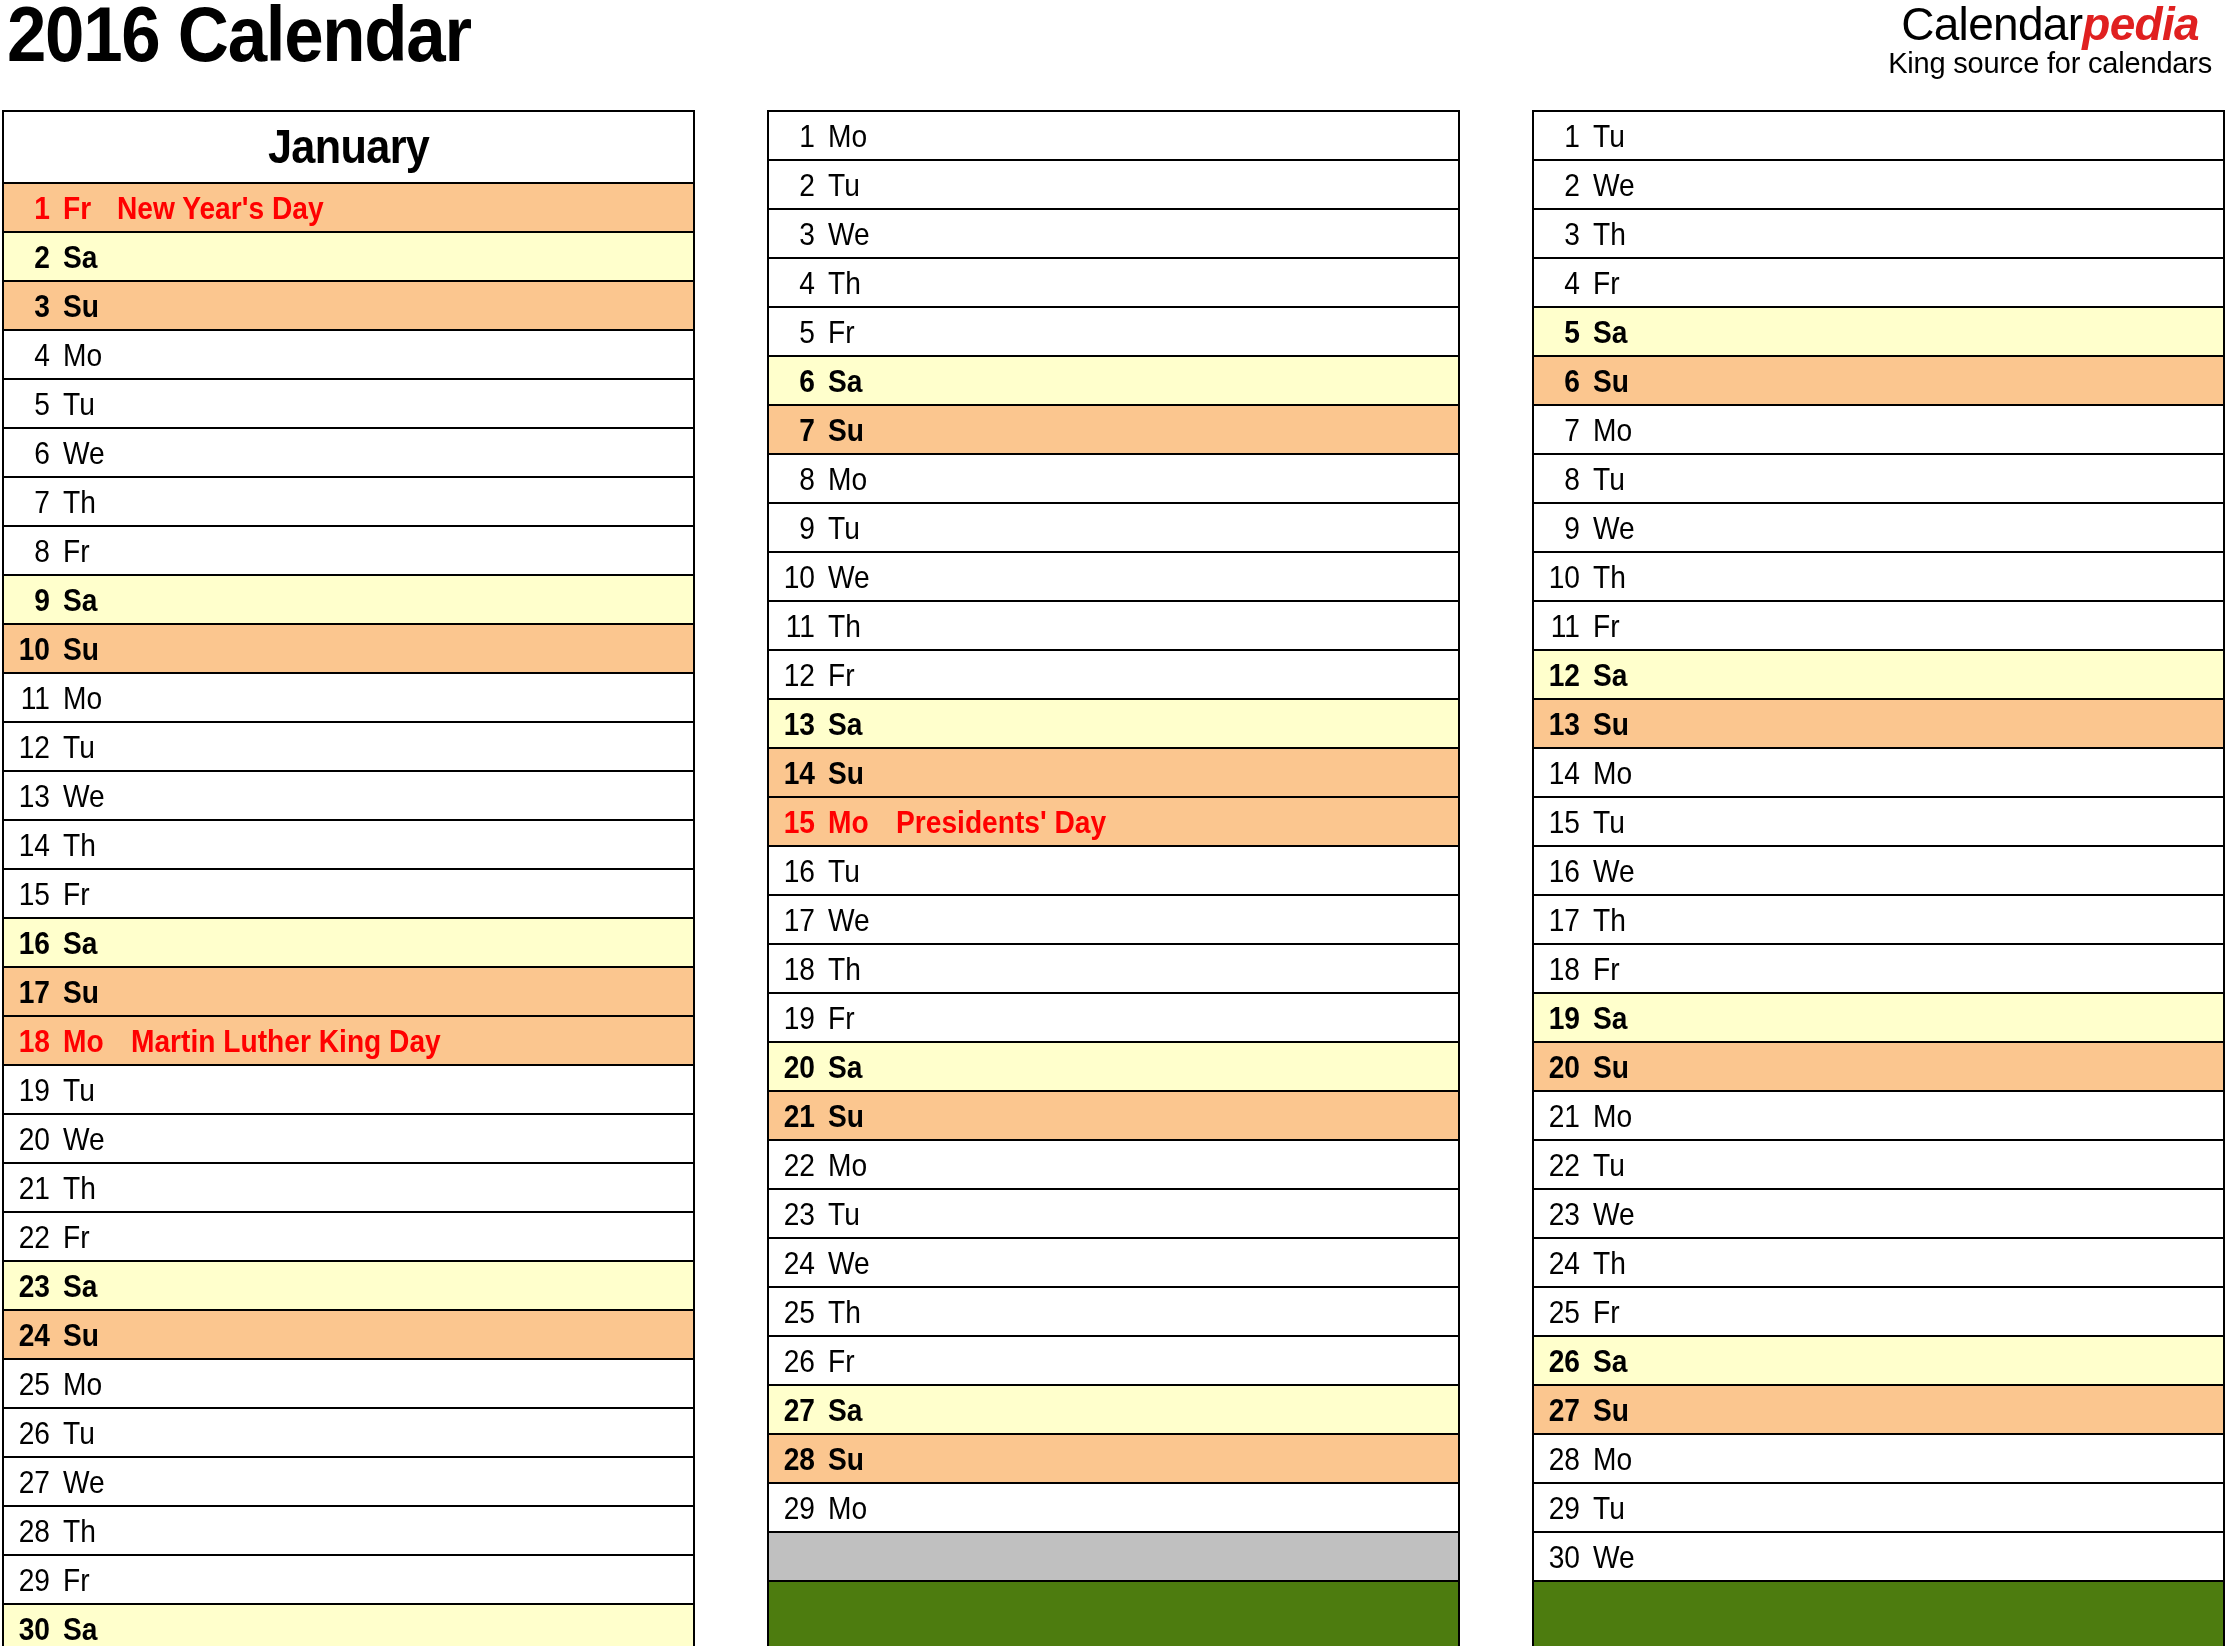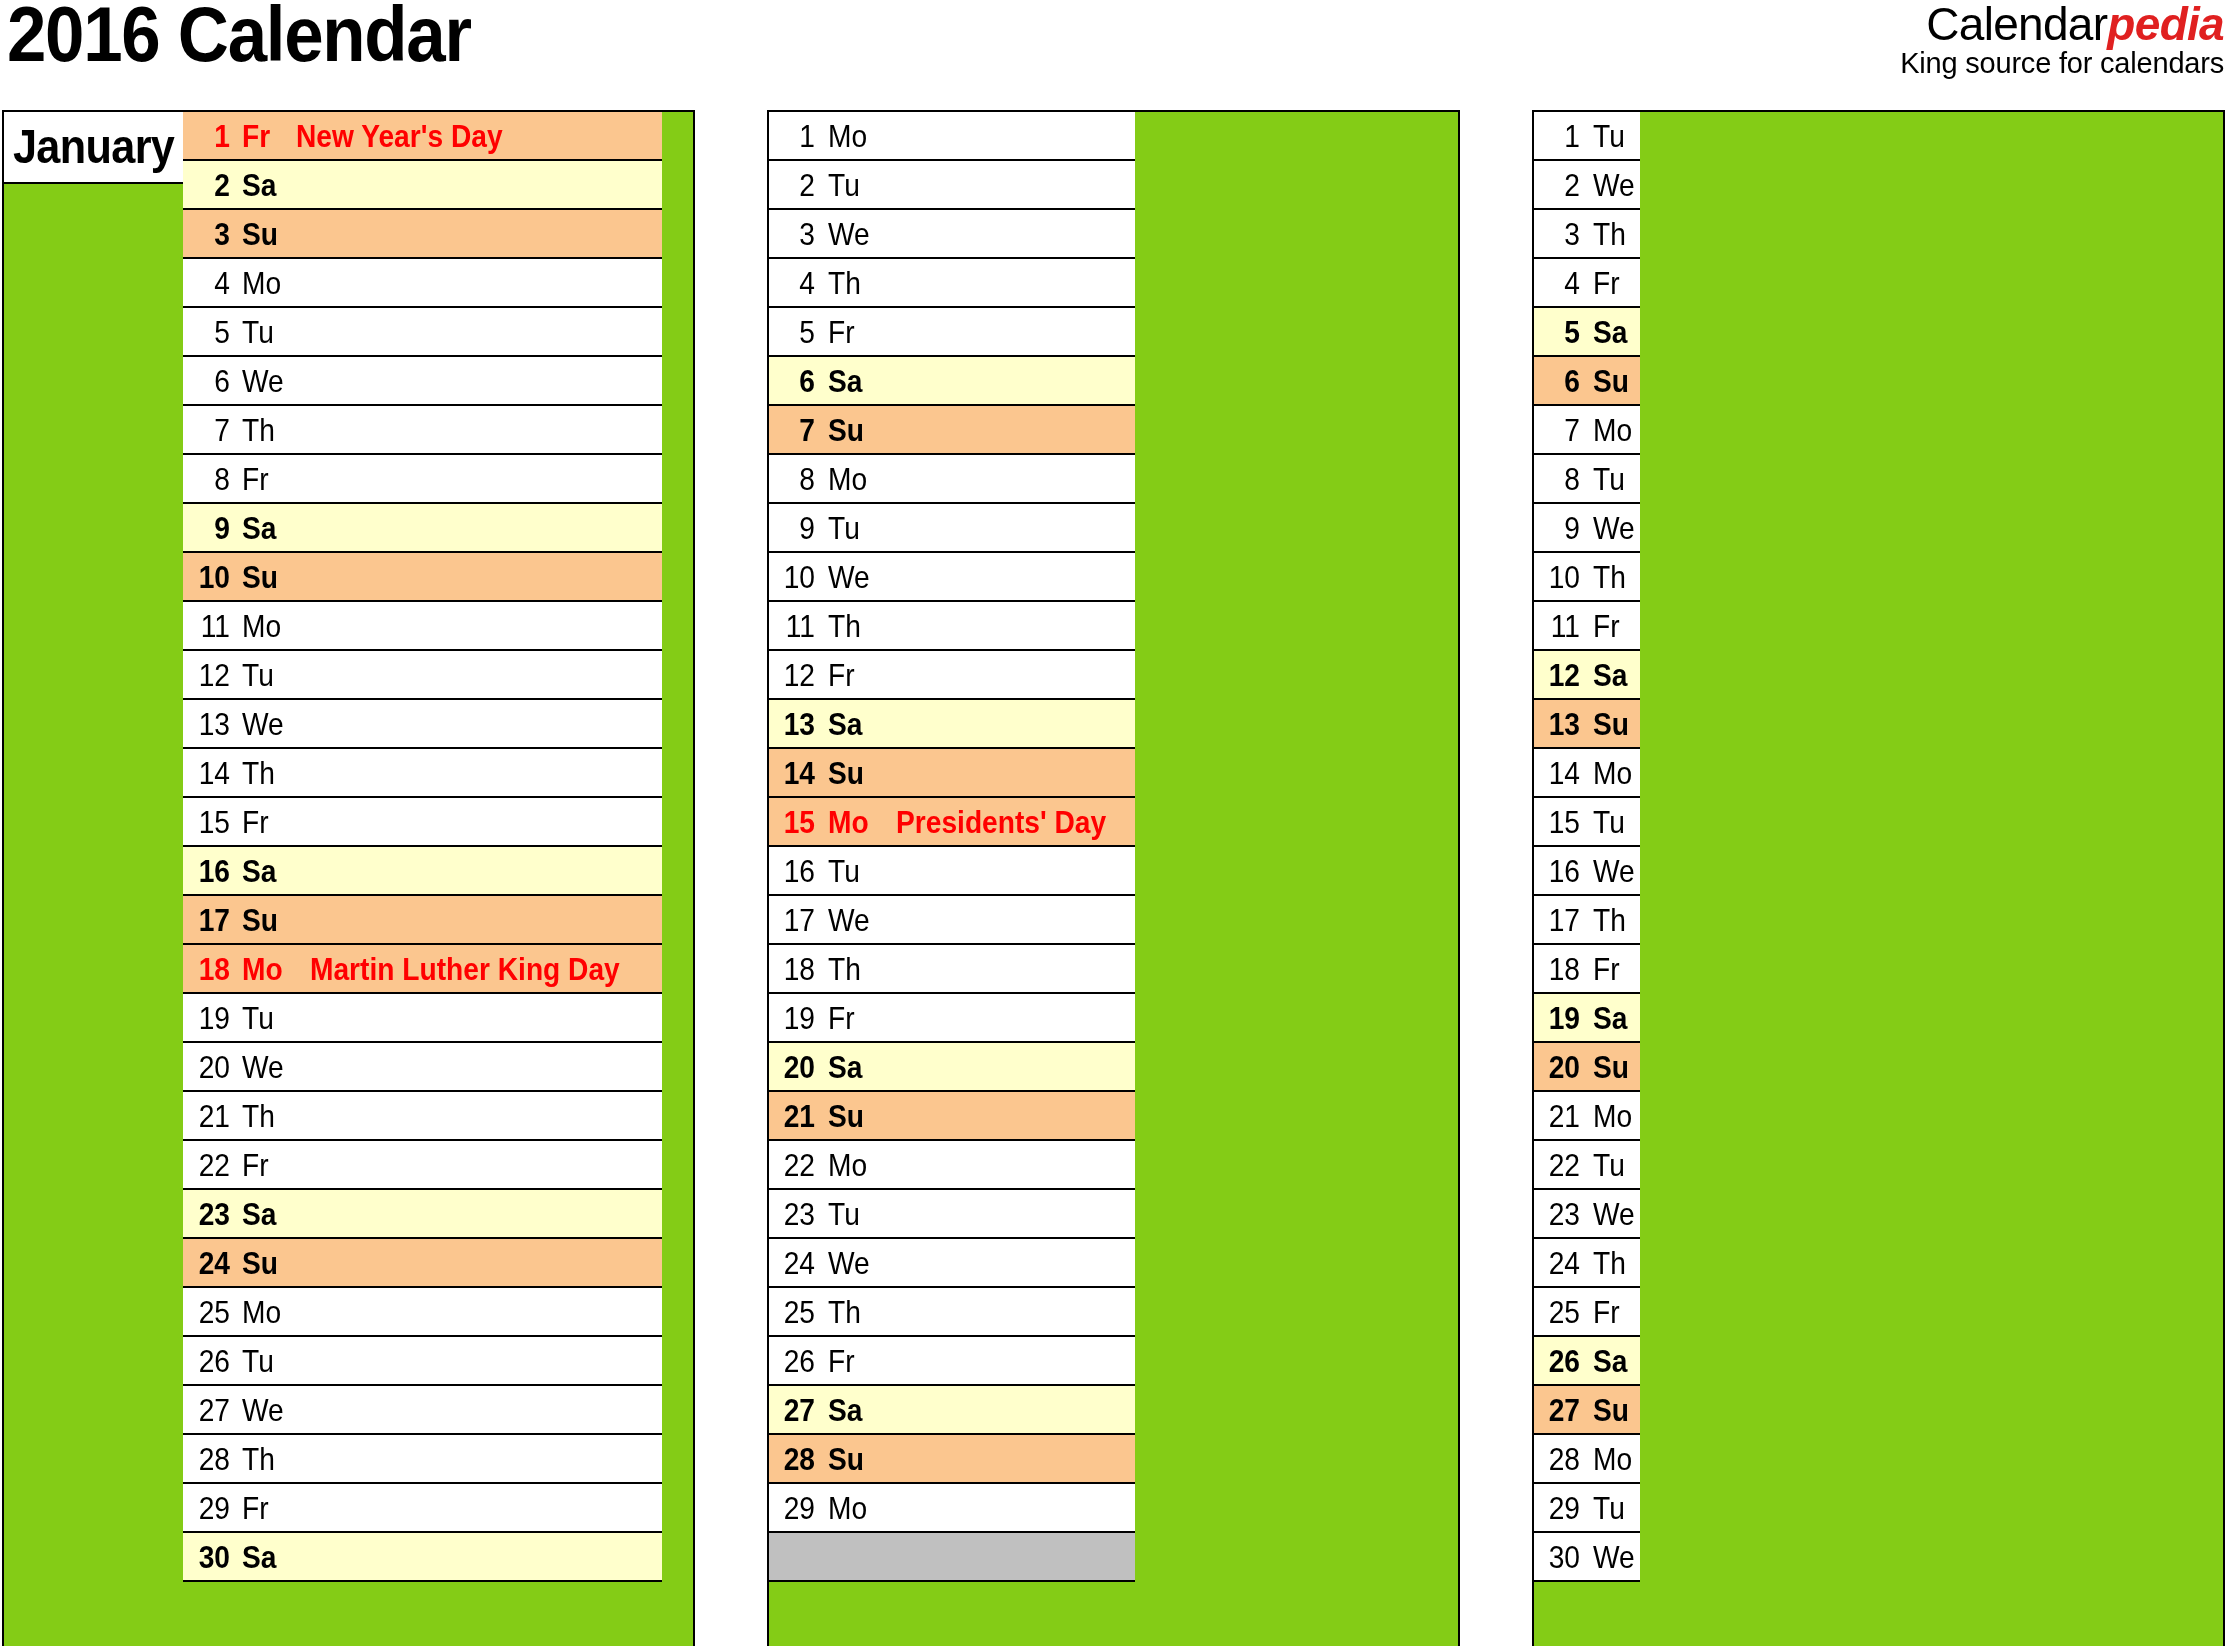--- a/index.html
+++ b/index.html
@@ -33,23 +33,23 @@
     font-weight: bold;
     letter-spacing: -1.4px;
     color: #000000;
     line-height: 1.0;
     white-space: nowrap;
     transform: scaleX(0.92);
     transform-origin: left top;
   }
   .brand {
     position: absolute;
-    right: 3px;
+    right: 15px;
     top: 1.4px;
-    text-align: right;
+    text-align: center;
     line-height: 1.0;
   }
   .brand-line {
     font-size: 46px;
     font-weight: normal;
     white-space: nowrap;
     letter-spacing: -0.7px;
   }
   .brand-word-a { color: #000000; }
   .brand-word-b { color: #e02020; font-style: italic; font-weight: bold; }
@@ -69,23 +69,24 @@
     width: 2227px;
     height: 1536px;
     display: flex;
     gap: 72px;
     padding: 0 2.2px;
   }
   .month {
     width: 693px;
     flex: 0 0 693px;
     display: flex;
+    flex-direction: column;
     border: 2.9px solid #000000;
     border-bottom: none;
-    background: #84cc16;
+    background: #4d7c0f;
   }
 
   .month-head {
     height: 72px;
     flex: 0 0 72px;
     border-bottom: 2.9px solid #000000;
     display: flex;
     align-items: center;
     justify-content: center;
     background: #ffffff;

